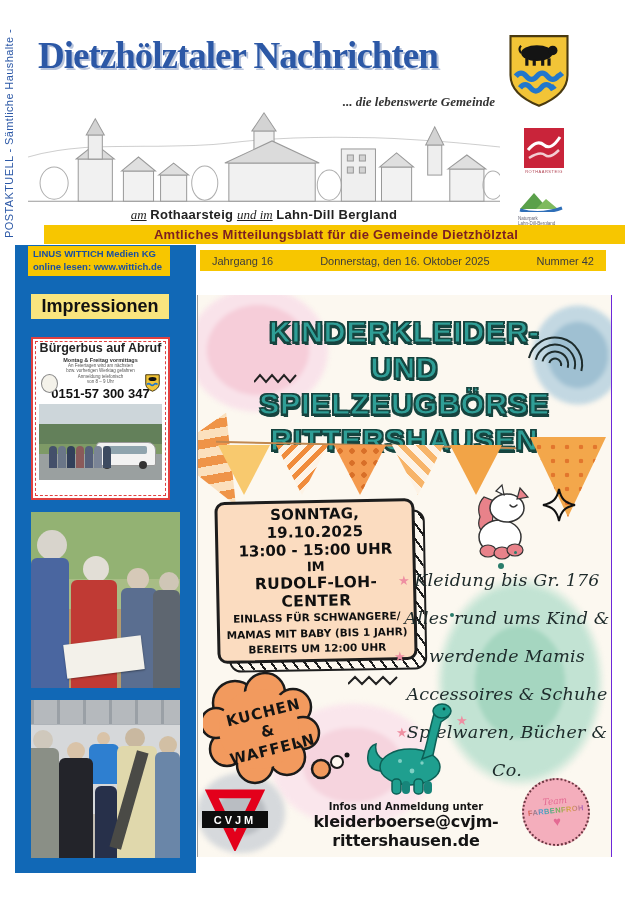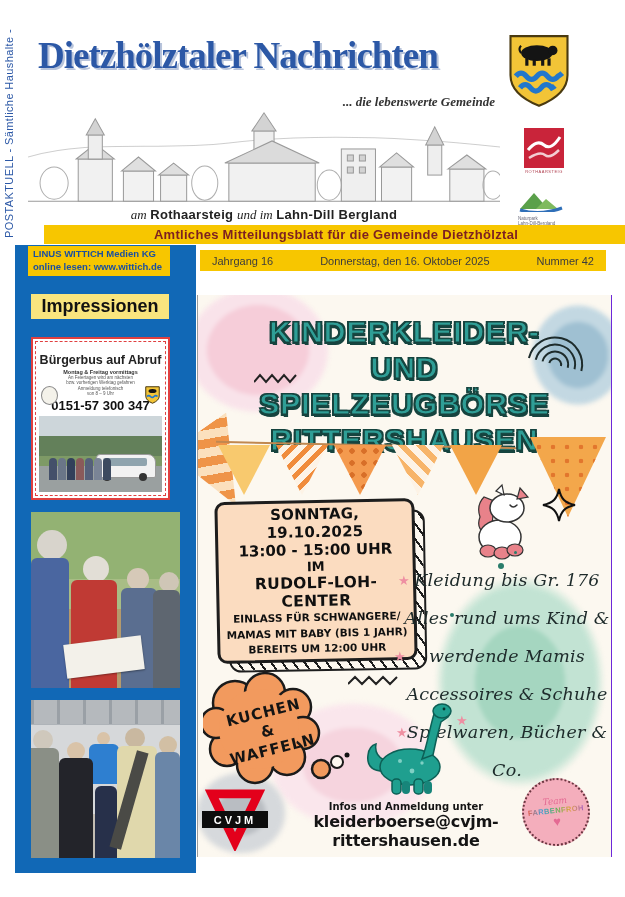--- a/index.html
+++ b/index.html
@@ -26,21 +26,21 @@
 
   .logo-rothaarsteig { left:521px; top:128px; width:46px; text-align:center; }
   .logo-rothaarsteig .sq { width:40px; height:40px; background:#c9243a; margin:0 auto;
       position:relative; }
   .logo-rothaarsteig .txt { font-size:4px; color:#b04050; letter-spacing:.5px; margin-top:1px; }
   .logo-naturpark { left:518px; top:190px; width:54px; text-align:left; }
   .logo-naturpark .txt { font-size:4.5px; color:#667; line-height:1.2; }
 
   .region-line { left:28px; top:207px; width:472px; text-align:center;
      font-size:13px; color:#222; }
-  .region-line .it { font-family:"Liberation Serif", serif; font-style:italic; }
+  .region-line .it { font-family:"Liberation Serif", serif; font-style:italic;text-decoration:underline; }
   .region-line .bd { font-weight:bold; letter-spacing:.3px; }
 
   .official-banner { left:44px; top:225px; width:584px; height:19px;
      background:#f7c600; display:flex; align-items:center; justify-content:center;
      font-weight:bold; font-size:13px; color:#7d2121; letter-spacing:.3px; }
 
   
   .date-bar { left:200px; top:250px; width:406px; height:21px; background:#f7c600;
      display:flex; align-items:center; justify-content:space-between;
      padding:0 12px; font-size:11px; color:#3c3c3c; }
@@ -49,21 +49,21 @@
   .left-col { left:15px; top:245px; width:181px; height:628px; background:#1168b6; }
   .publisher-box { left:13px; top:1px; width:142px; height:30px; background:#f7c600;
      color:#1a4fa0; font-weight:bold; font-size:9.5px; line-height:1.35;
      padding:2px 5px; }
   .section-title { left:16px; top:49px; width:138px; height:25px; background:#f9e57e;
      display:flex; align-items:center; justify-content:center;
      font-weight:bold; font-size:18px; color:#111; }
 
   .ad-box { left:16px; top:92px; width:139px; height:163px; background:#fff;
      border:2px solid #e04040; outline:1px dashed #e04040; outline-offset:-5px;
-     padding:14px 6px 4px 6px; text-align:center; }
+     padding:2px 6px 4px 6px; text-align:center; }
   .ad-title { font-size:12.5px; font-weight:bold; color:#222; }
   .ad-small b { font-size:5.5px; color:#333; display:block; margin-top:2px; }
   .ad-small span { font-size:4.5px; color:#555; display:block; }
   .ad-mid { position:relative; margin-top:1px; }
   .ad-logo-round { position:absolute; left:2px; top:0px; width:17px; height:19px;
      border:1px solid #888; border-radius:50%; background:#f4f2ea; }
   .ad-logo-crest { position:absolute; right:2px; top:0; }
   .ad-phone { font-size:13px; font-weight:bold; color:#111; margin-top:2px; }
   .ad-photo { margin-top:3px; height:76px; position:relative; overflow:hidden;
      background:linear-gradient(180deg,#cdd6da 0 26%, #63805a 26% 52%, #7e9a66 52% 66%, #9aa0a0 66% 100%); }

